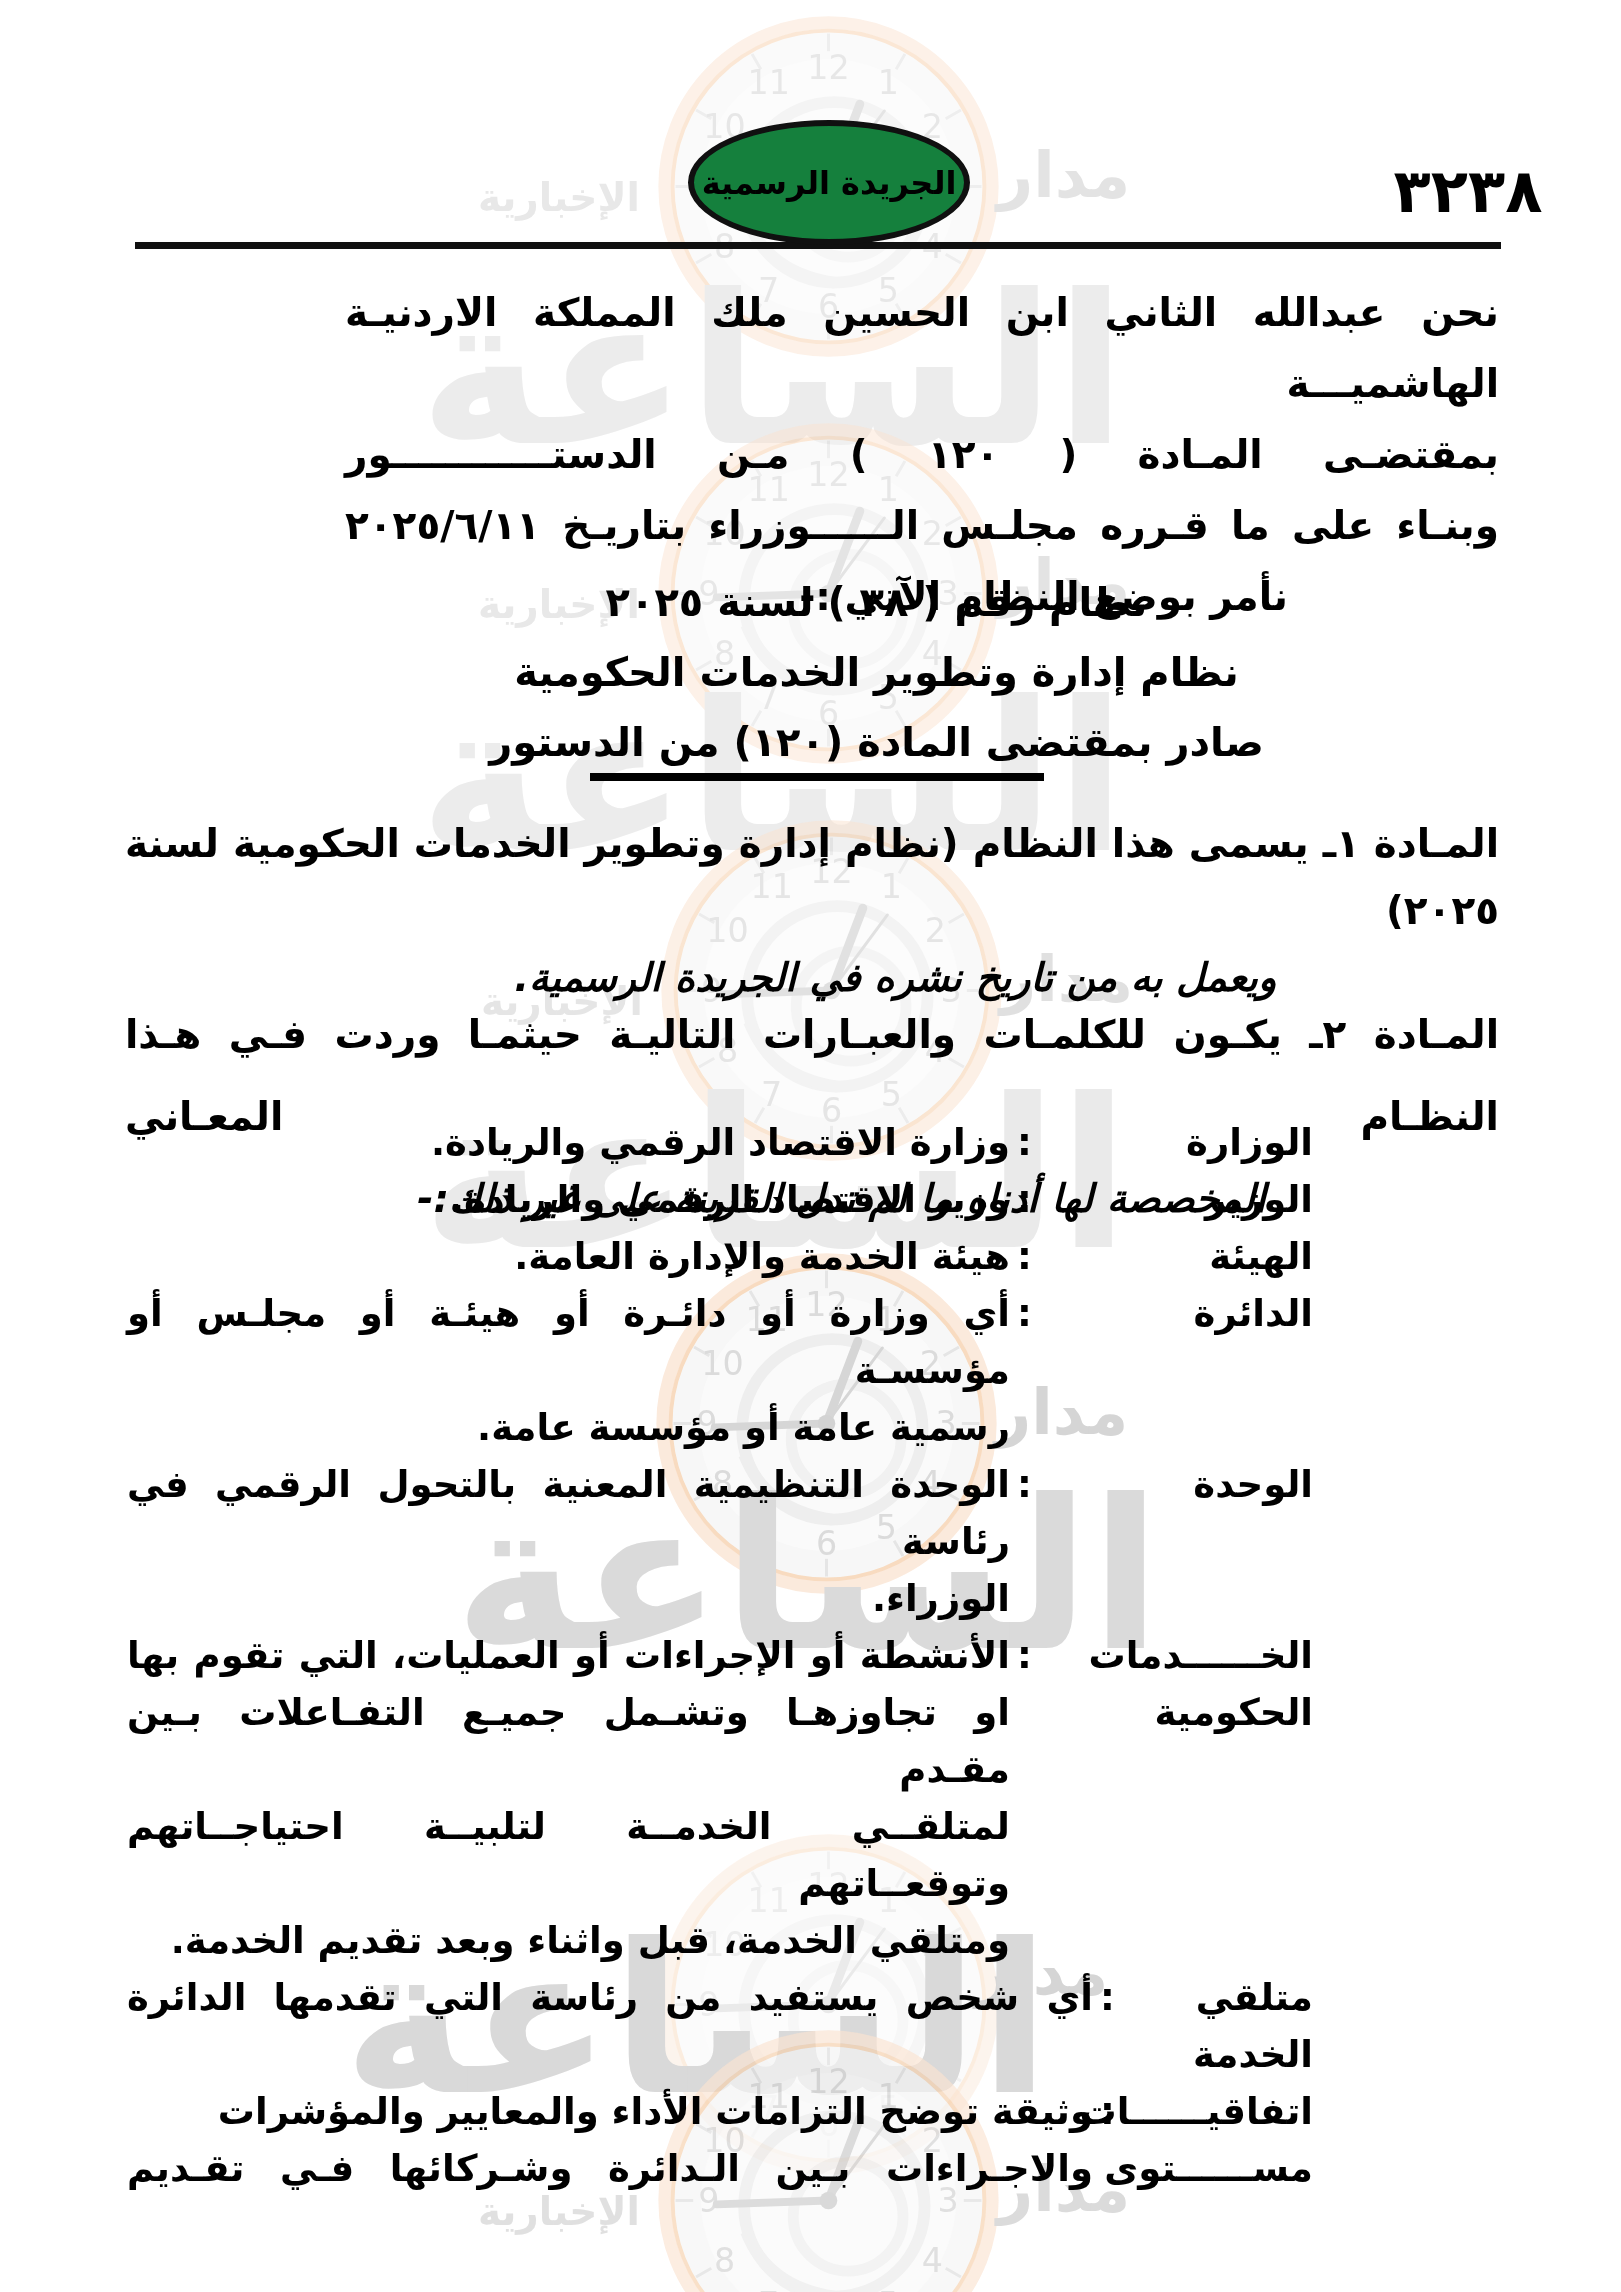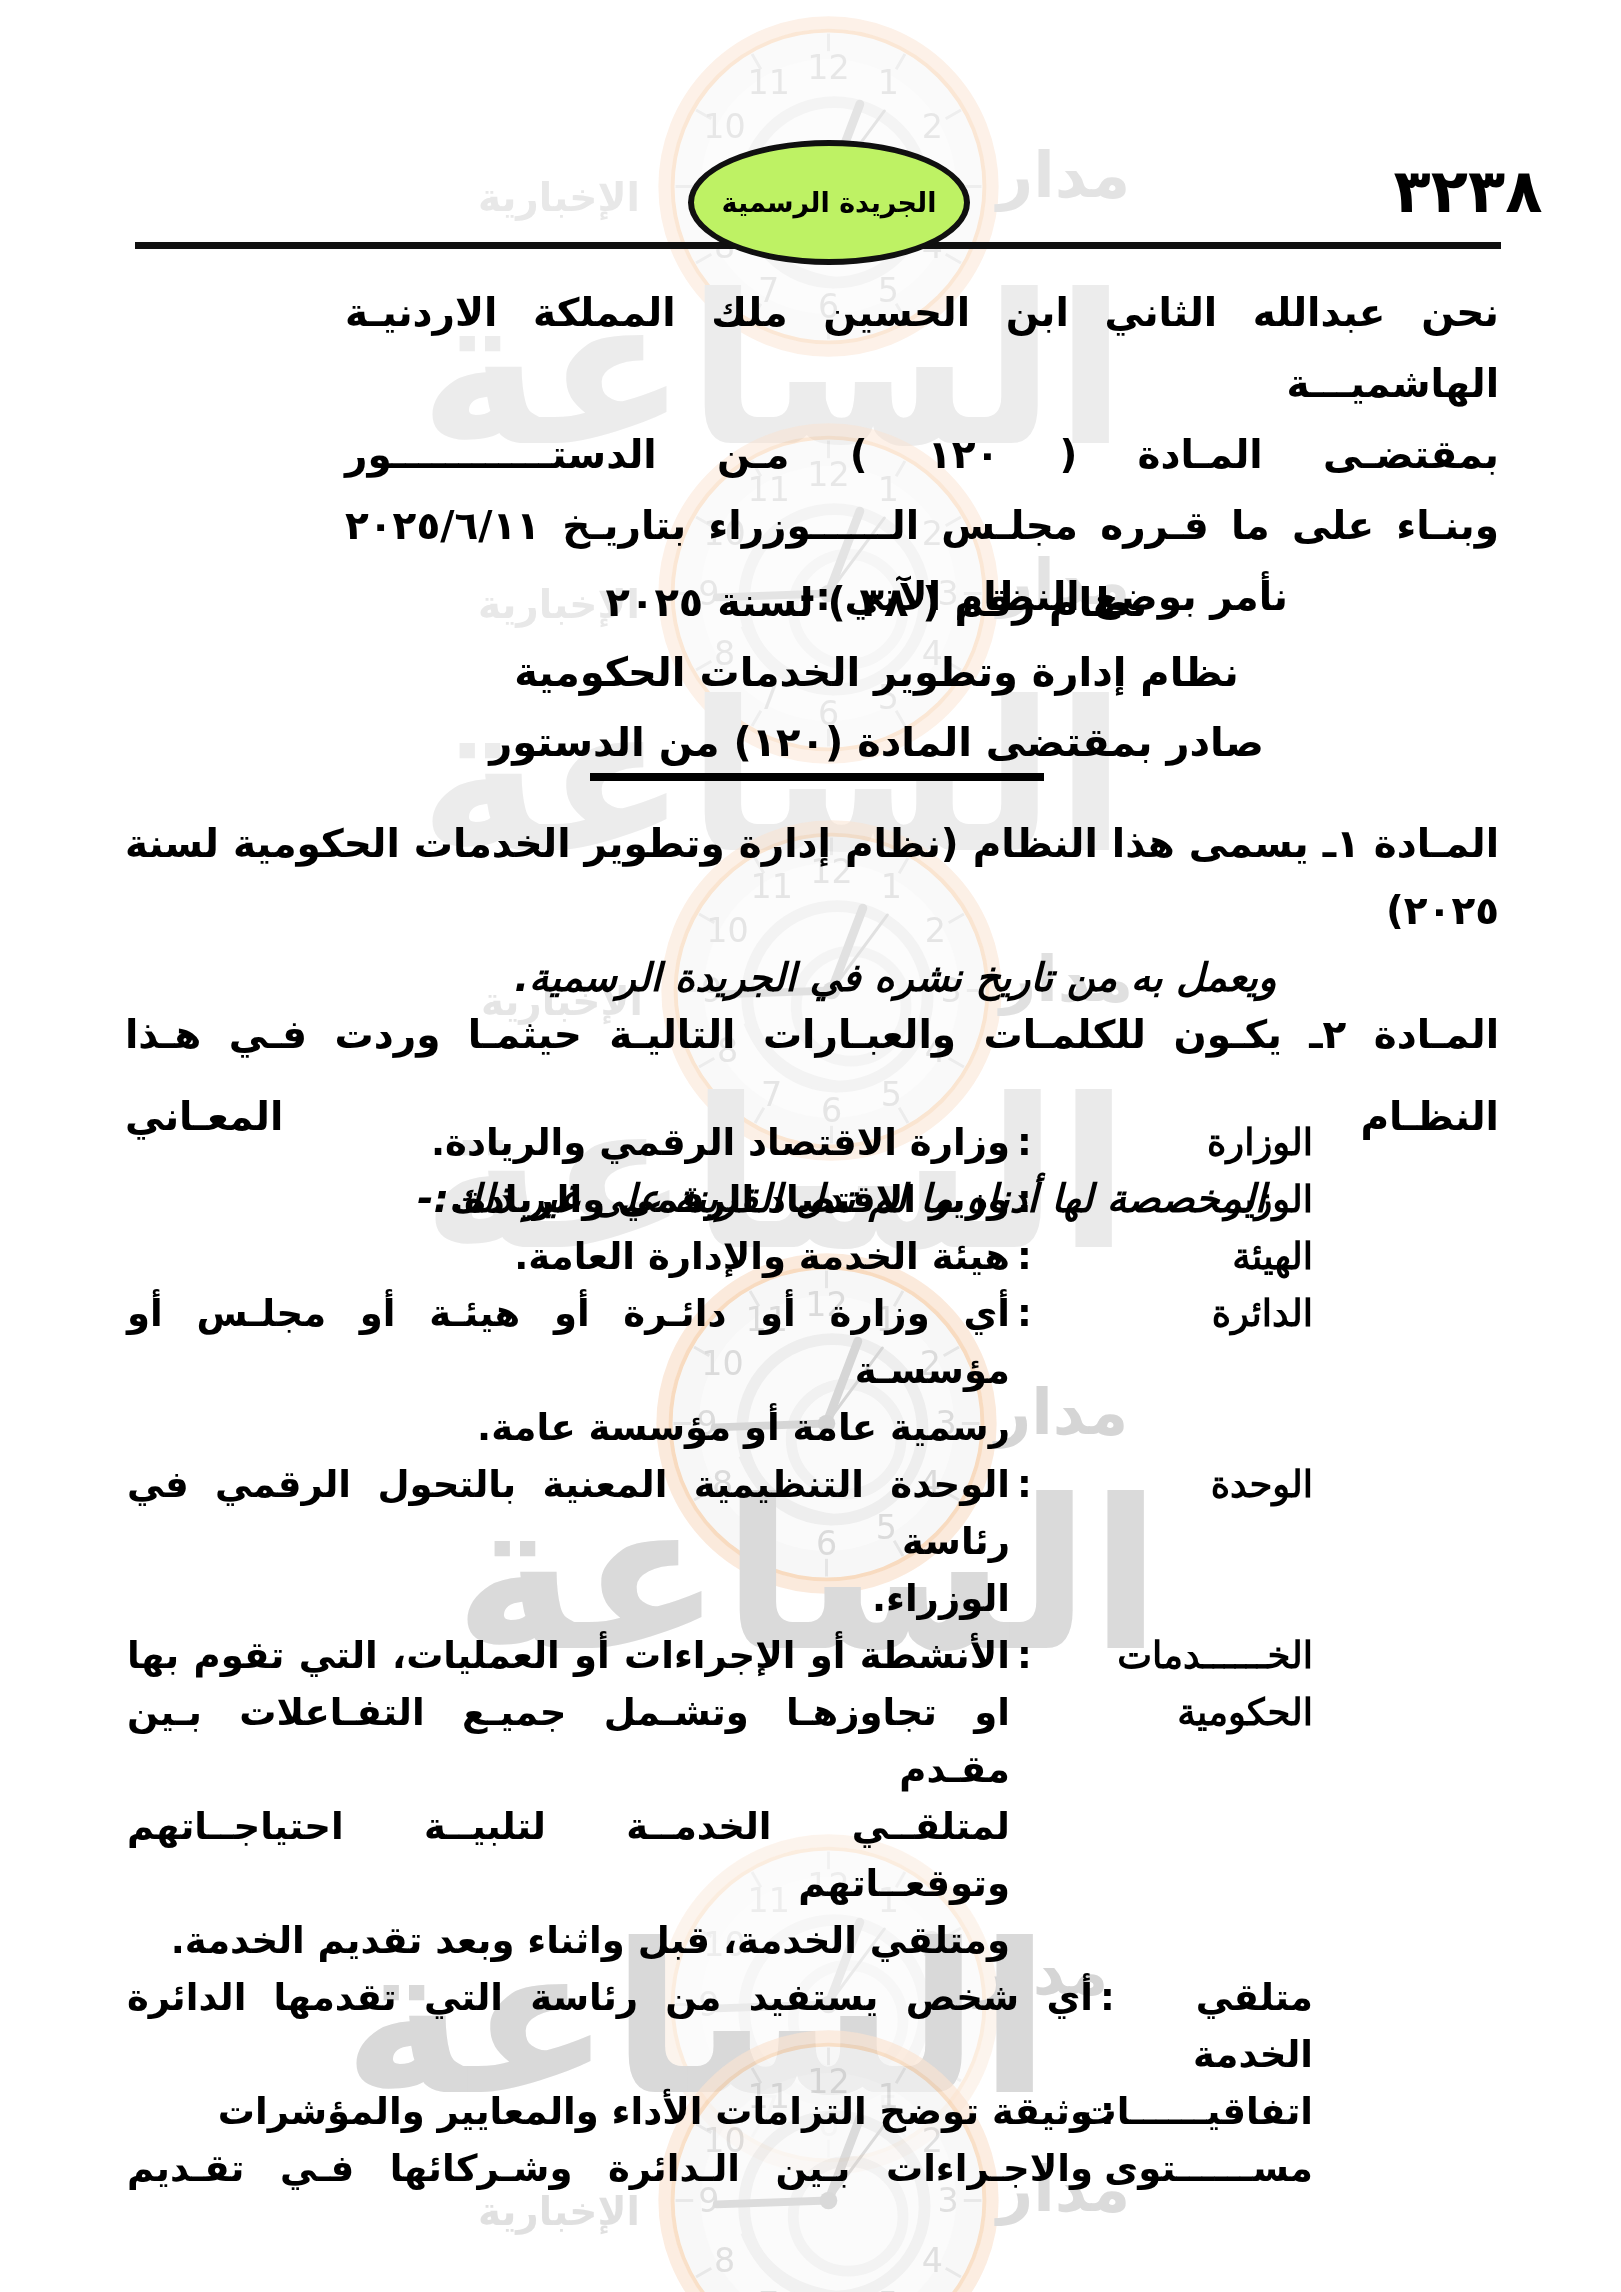--- a/index.html
+++ b/index.html
@@ -18,39 +18,39 @@
   .wm{position:absolute;z-index:0;width:353px;height:353px;pointer-events:none;}
   .wm-clock{position:absolute;left:0;top:0;}
   .wm-madar{position:absolute;left:345px;top:129px;font-size:63px;color:#c7c7c7;white-space:nowrap;}
   .wm-ikhbariya{position:absolute;left:-174px;top:165px;font-size:39px;color:#d0d0d0;white-space:nowrap;}
   .wm-saa{position:absolute;left:-233px;top:257px;font-size:208px;color:#d9d9d9;line-height:1;white-space:nowrap;}
   
   .content{position:absolute;inset:0;z-index:1;}
   .pagenum{position:absolute;top:155px;left:1370px;width:196px;font-size:61px;text-align:center;letter-spacing:2px;}
   .header-rule{position:absolute;top:242px;left:135px;width:1366px;height:6.9px;background:#101010;}
   .header-oval{
-    position:absolute;top:140px;left:688px;width:282px;height:125px;
-    border:6.9px solid #101010;border-radius:50%;background:#bef264;
+    position:absolute;top:120px;left:688px;width:282px;height:125px;
+    border:6.9px solid #101010;border-radius:50%;background:#15803d;
     display:flex;align-items:center;justify-content:center;
-    font-size:27px;white-space:nowrap;z-index:2;box-sizing:border-box;
+    font-size:32px;white-space:nowrap;z-index:2;box-sizing:border-box;
   }
   .block{position:absolute;}
   .ln{display:block;}
   .stretch{text-align:justify;text-align-last:justify;}
   .right{text-align:right;}
   .center{text-align:center;font-style:italic;}
   .preamble{top:277px;left:345px;right:122px;font-size:39px;line-height:71px;}
   .decree-title{top:567px;left:127px;right:122px;font-size:40px;line-height:70px;text-align:center;padding-left:127px;}
   .title-rule{position:absolute;top:773px;left:590px;width:454px;height:7.8px;background:#000;}
   .article1{top:810px;left:125px;right:122px;font-size:39px;line-height:67px;}
   .article2{top:994px;left:125px;right:122px;font-size:39px;line-height:82px;}
   .defs{top:1114px;left:127px;right:308px;font-size:37px;line-height:57px;}
   .def-row{display:flex;flex-direction:row;align-items:flex-start;}
   .def-term{flex:0 0 auto;text-align:right;}
-  .row-a .def-term{width:274px;font-family:Liberation Serif, serif;}
+  .row-a .def-term{width:274px;}
   .row-b .def-term{width:191px;}
   .def-colon{flex:0 0 29px;text-align:center;}
   .def-body{flex:1 1 auto;min-width:0;}
 </style>
 </head>
 <body>
 
 <svg width="0" height="0" style="position:absolute">
   <defs>
     <g id="clock-sym">

